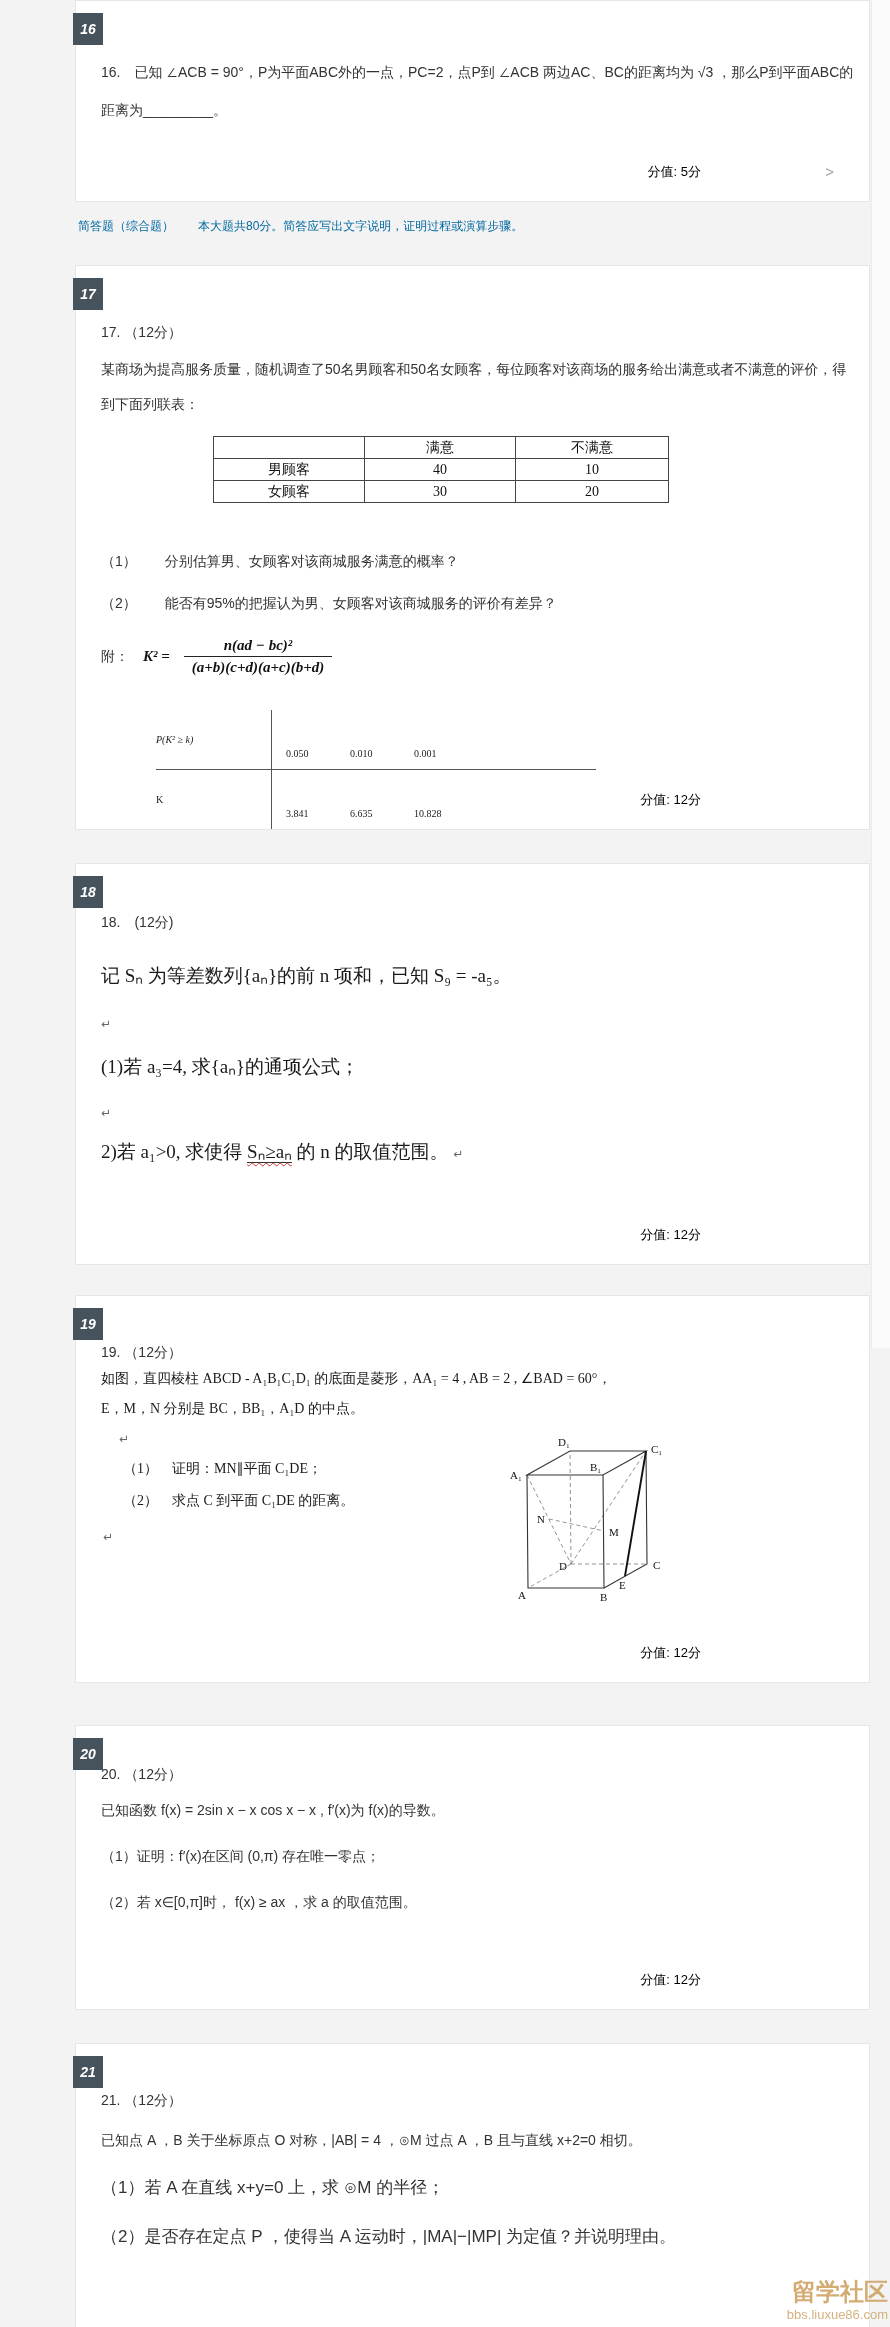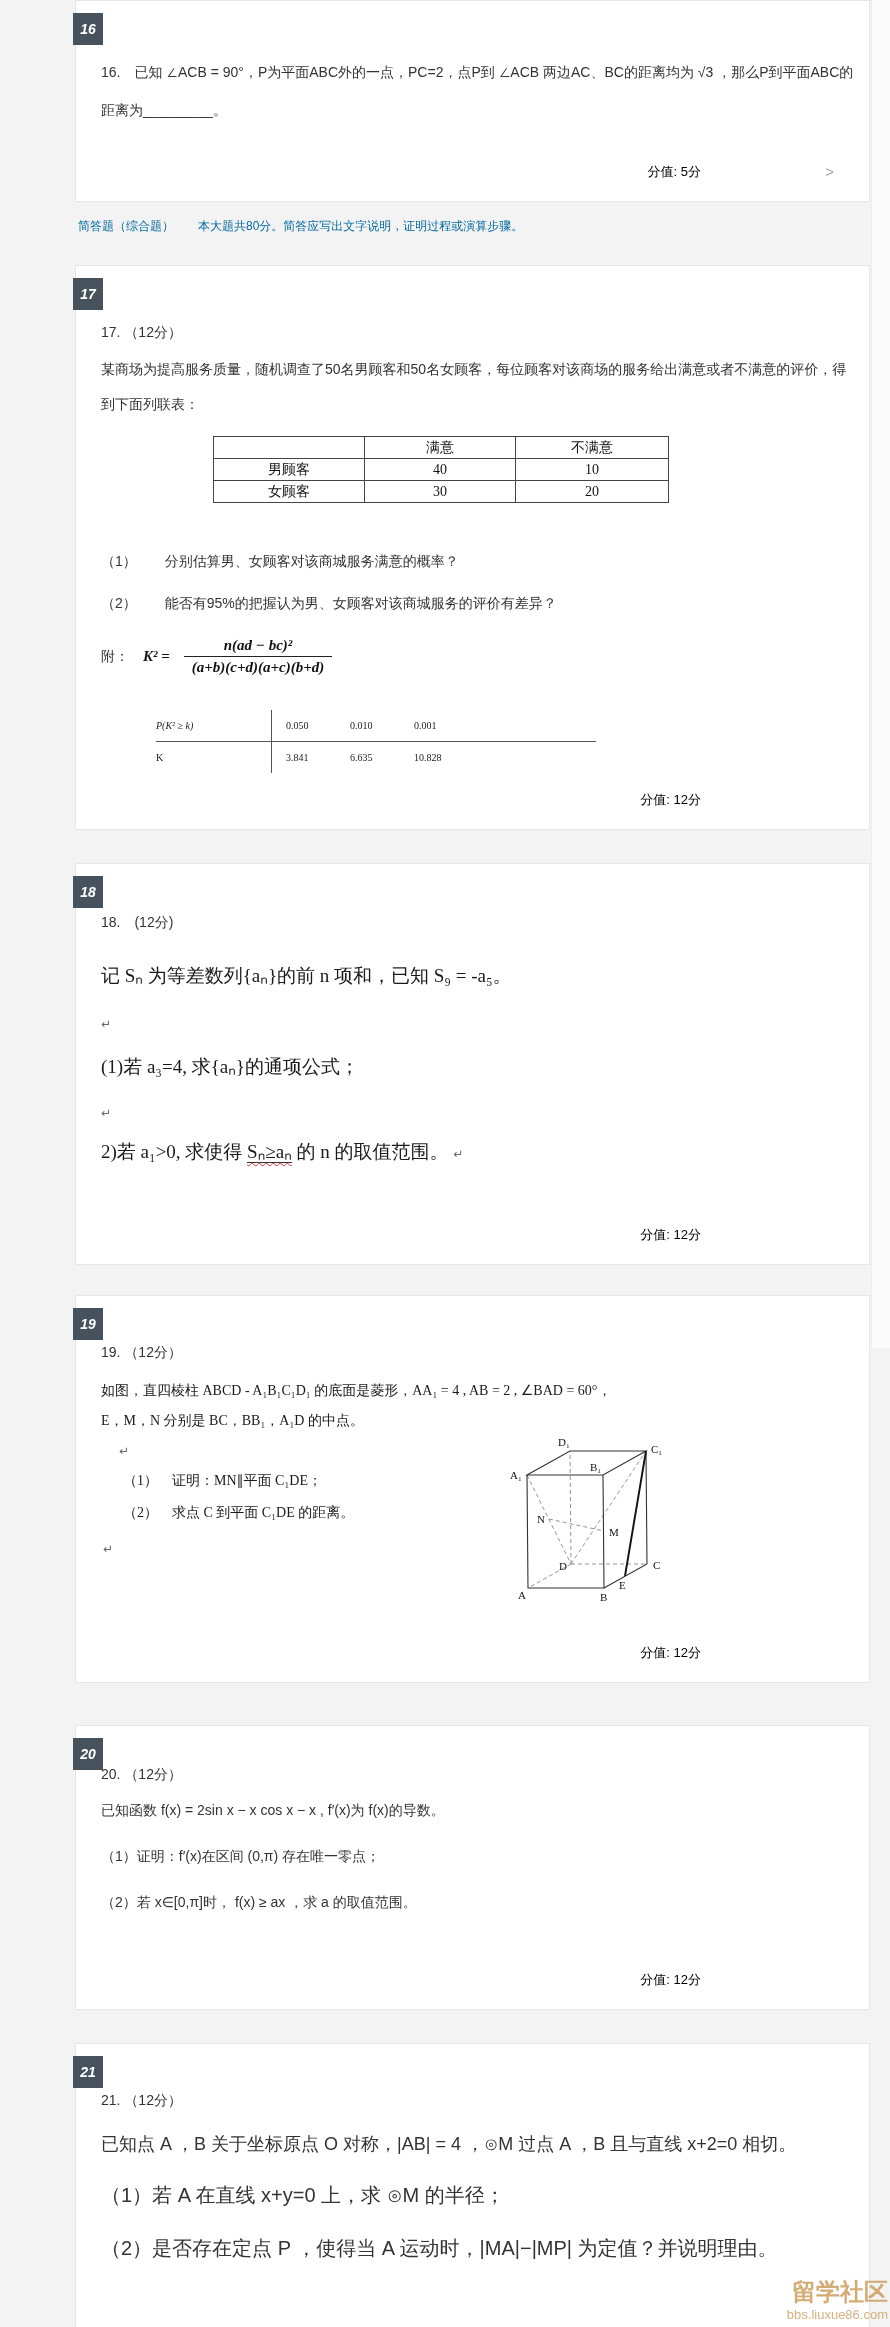--- a/index.html
+++ b/index.html
@@ -34,44 +34,44 @@
   .formula{margin-top:22px;display:flex;align-items:center;font-size:14px;}
   .formula .math{font-family:"Liberation Serif",serif;font-style:italic;font-weight:bold;color:#111;font-size:15px;margin-left:14px;}
   .frac{display:inline-block;text-align:center;vertical-align:middle;margin-left:8px;}
   .frac .num{display:block;padding:0 8px 2px 8px;}
   .frac .den{display:block;border-top:1.5px solid #222;padding:2px 8px 0 8px;}
   .ptable{margin:34px 0 0 55px;width:440px;font-family:"Liberation Serif",serif;font-size:10px;color:#222;}
   .prow{display:flex;align-items:center;}
   .prow.top{border-bottom:1px solid #555;}
   .plabel{width:115px;padding:10px 0;font-style:italic;}
   .pvals{border-left:1px solid #555;padding:10px 0 10px 14px;display:flex;}
-  .pvals span{width:64px;font-style:normal;}
+  .pvals span{width:64px;font-style:normal;margin-top:28px;}
   .serif-big{font-family:"Liberation Serif",serif;font-size:19px;color:#1a1a1a;}
   .serif-sm{font-family:"Liberation Serif",serif;font-size:14px;color:#1a1a1a;}
   .mark{color:#666;font-size:12px;font-family:"DejaVu Sans",sans-serif;}
   .c18 .qtitle{padding-top:50px;}
   .q18-line1{margin-top:30px;}
   .q18-mark1{margin-top:28px;}
   .q18-sub1{margin-top:22px;}
   .q18-mark2{margin-top:26px;}
   .q18-sub2{margin-top:18px;}
   .u-red{border-bottom:1px solid #333;text-decoration:underline wavy #cc3333;text-underline-offset:4px;text-decoration-thickness:1px;}
   .c19 .qtitle{padding-top:48px;}
-  .q19-line1{margin-top:20px;}
+  .q19-line1{margin-top:8px;}
   .q19-line2{margin-top:12px;}
   .q19-mark1{margin-top:14px;margin-left:18px;}
   .q19-sub{margin-top:14px;margin-left:22px;width:380px;}
   .q19-mark2{margin-top:20px;margin-left:2px;}
   .q19-fig{position:absolute;left:428px;top:135px;width:170px;height:175px;}
   .c20 .qtitle{padding-top:40px;}
   .q20-line1{margin-top:18px;font-size:14px;}
   .q20-sub{margin-top:28px;font-size:14px;}
   .c21 .qtitle{padding-top:48px;}
-  .q21-line1{margin-top:22px;font-size:18px;}
-  .q21-sub{margin-top:26px;font-size:20px;}
+  .q21-line1{margin-top:22px;font-size:14px;}
+  .q21-sub{margin-top:26px;font-size:17px;}
   .watermark{position:absolute;right:2px;bottom:4px;text-align:right;line-height:1.25;}
   .watermark .w1{font-size:24px;font-weight:bold;color:rgba(203,158,92,0.85);}
   .watermark .w2{font-size:13px;color:rgba(203,158,92,0.8);}
   svg text{font-family:"Liberation Serif",serif;font-size:11px;fill:#111;}
   svg .solid{stroke:#333;stroke-width:1.1;fill:none;}
   svg .bold{stroke:#111;stroke-width:1.9;fill:none;}
   svg .dash{stroke:#888;stroke-width:0.9;fill:none;stroke-dasharray:4 3;}
 </style>
 </head>
 <body>

